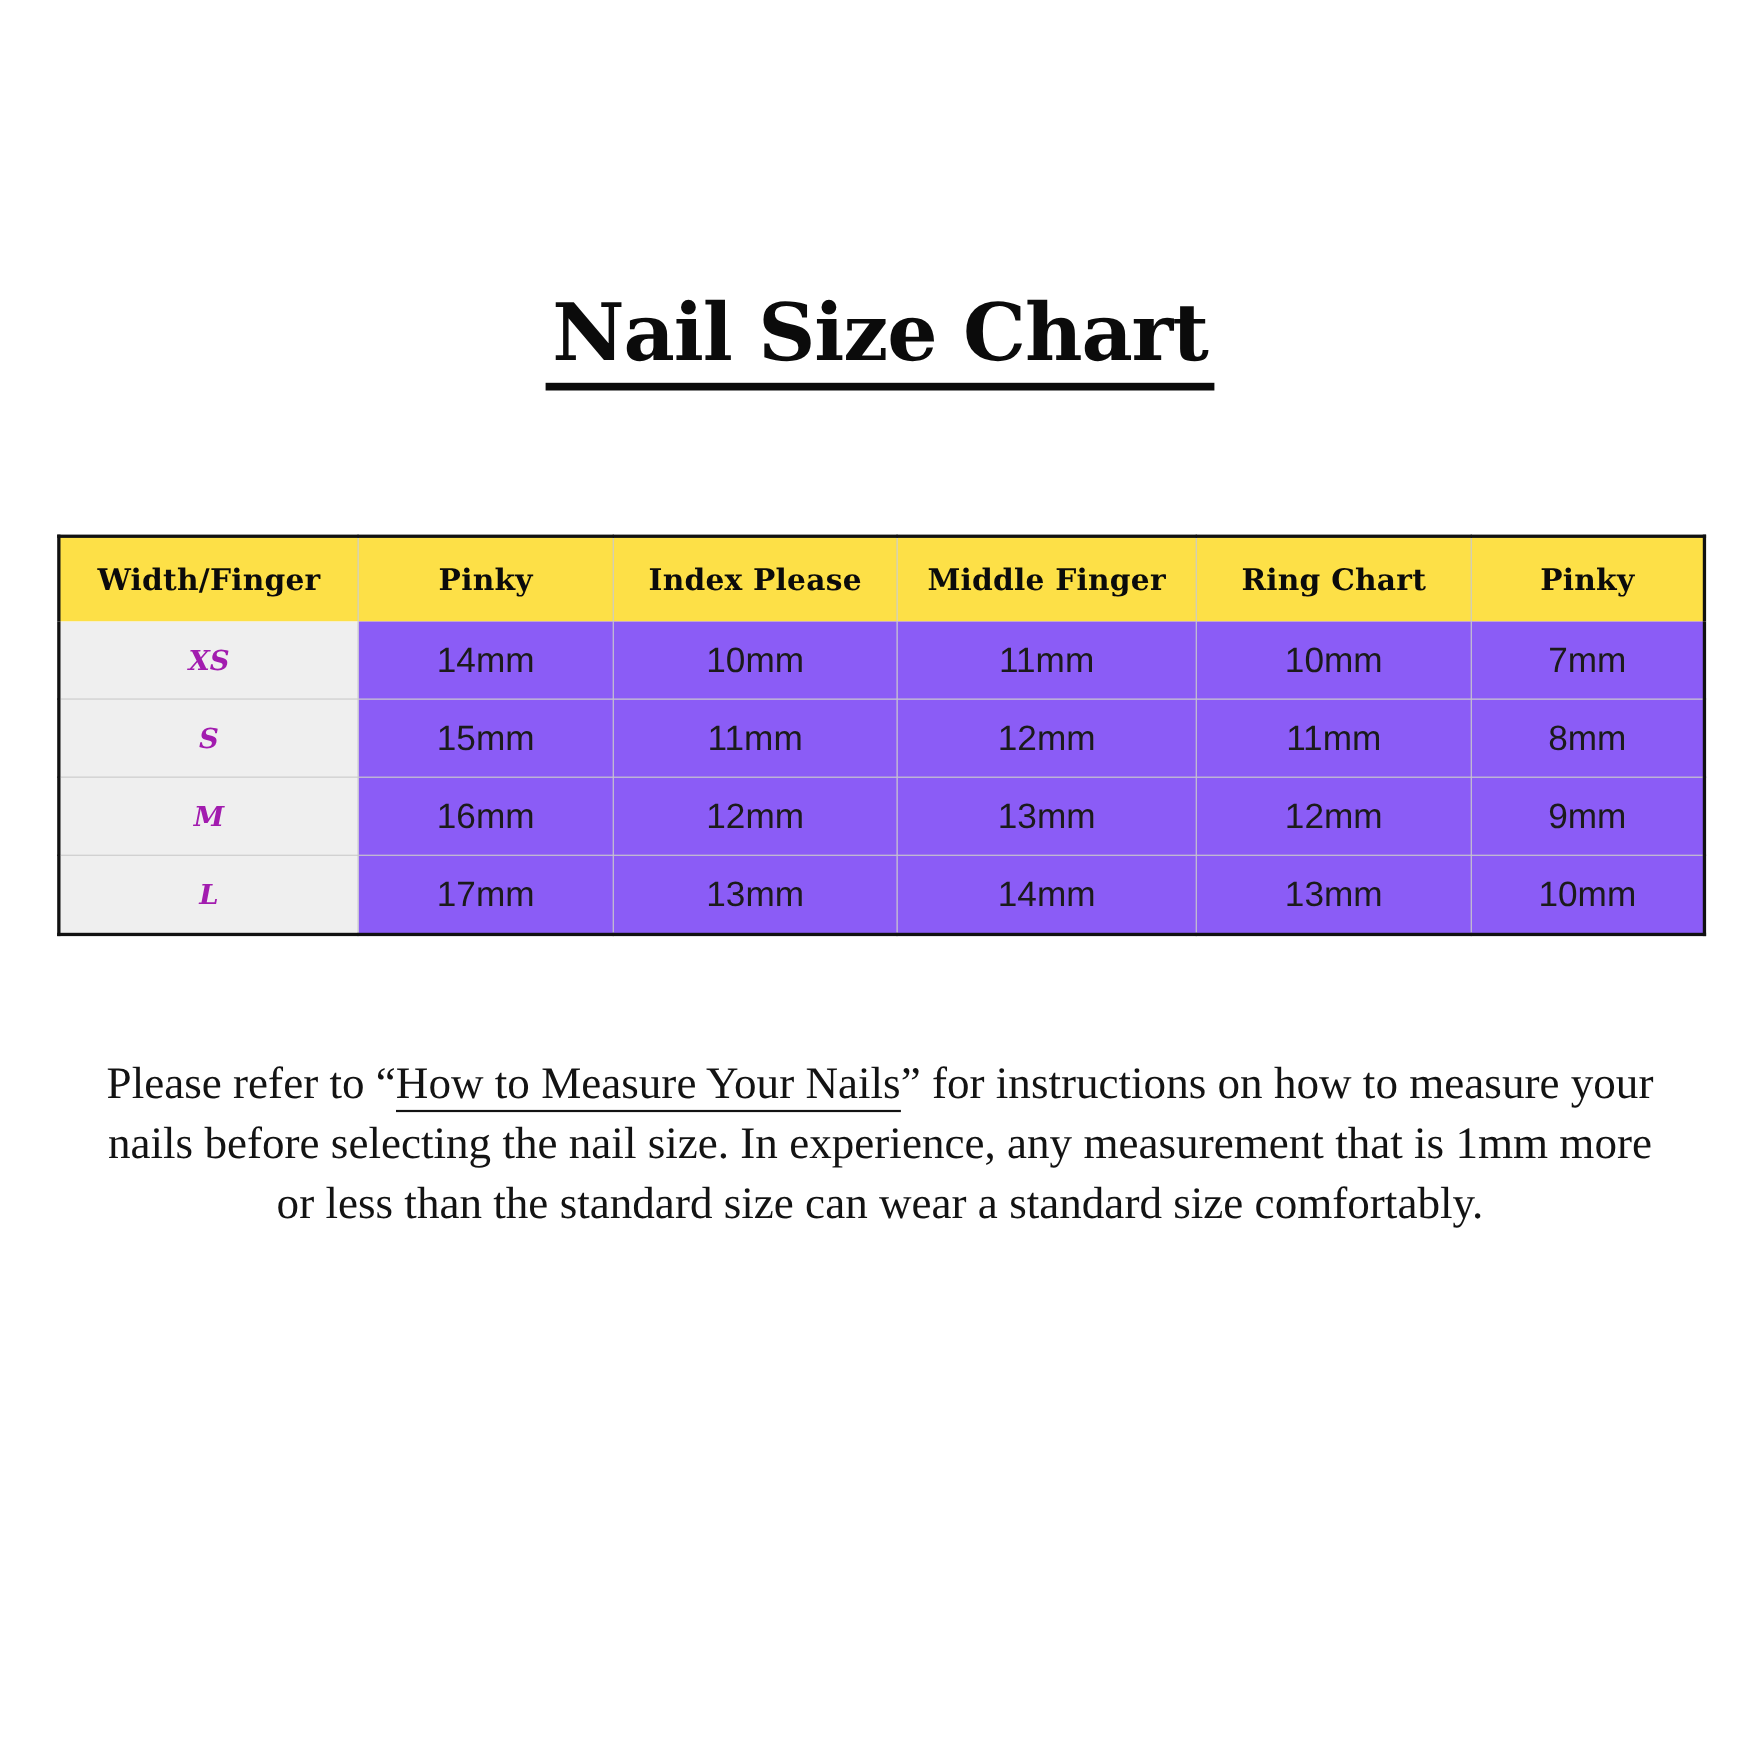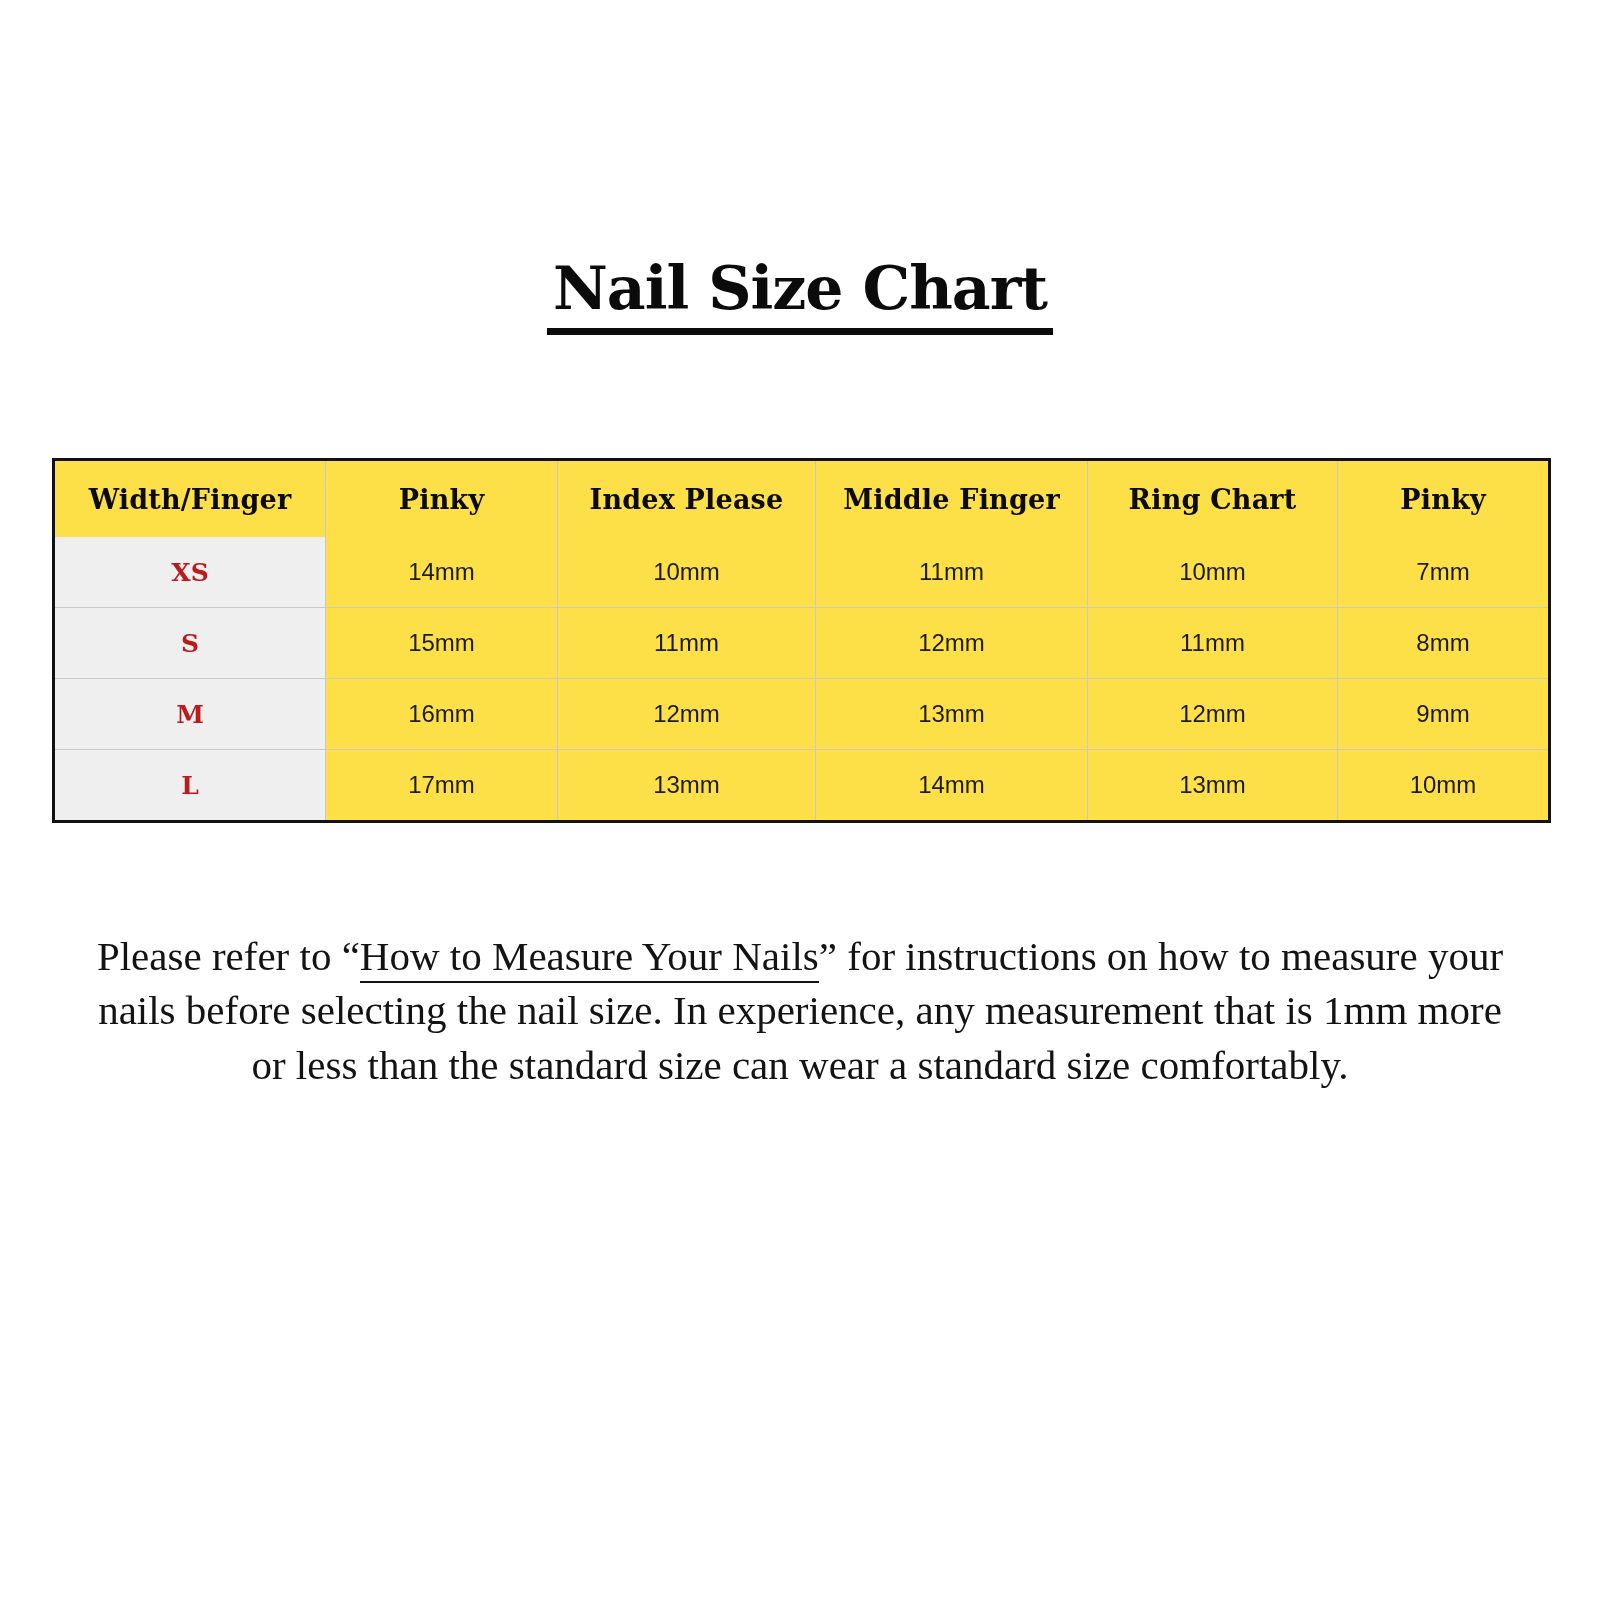--- a/index.html
+++ b/index.html
@@ -23,21 +23,21 @@
 
   
   .title-wrap {
     text-align: center;
     padding-top: 218px;
   }
   .title {
     display: inline-block;
     font-family: "DejaVu Serif", serif;
     font-weight: 700;
-    font-size: 60px;
+    font-size: 72px;
     line-height: 1.0;
     letter-spacing: -1px;
     color: #0b0b0b;
     border-bottom: 7px solid #0b0b0b;
     padding: 0 6px 10px 6px;
   }
 
   
   .table-wrap {
     margin: 83px 52px 0 52px;
@@ -75,26 +75,27 @@
     font-size: 27px;
     letter-spacing: 0.2px;
     color: #0b0b0b;
     height: 76px;
   }
   table.size-chart tbody th.rowhead {
     background: #efefef;
     font-family: "DejaVu Serif", serif;
     font-weight: 700;
     font-size: 25px;
-    color: #b91c1c;
+    color: #a21caf;
+    font-style: italic;
   }
   table.size-chart tbody td {
-    background: #fde047;
+    background: #8b5cf6;
     font-family: "Liberation Sans", sans-serif;
-    font-size: 24px;
+    font-size: 32px;
     color: #1b1b1b;
     font-weight: 400;
   }
 
   
   .notes {
     margin: 106px 86px 12px 86px;
     text-align: center;
     font-family: "Liberation Serif", serif;
     font-size: 41px;

